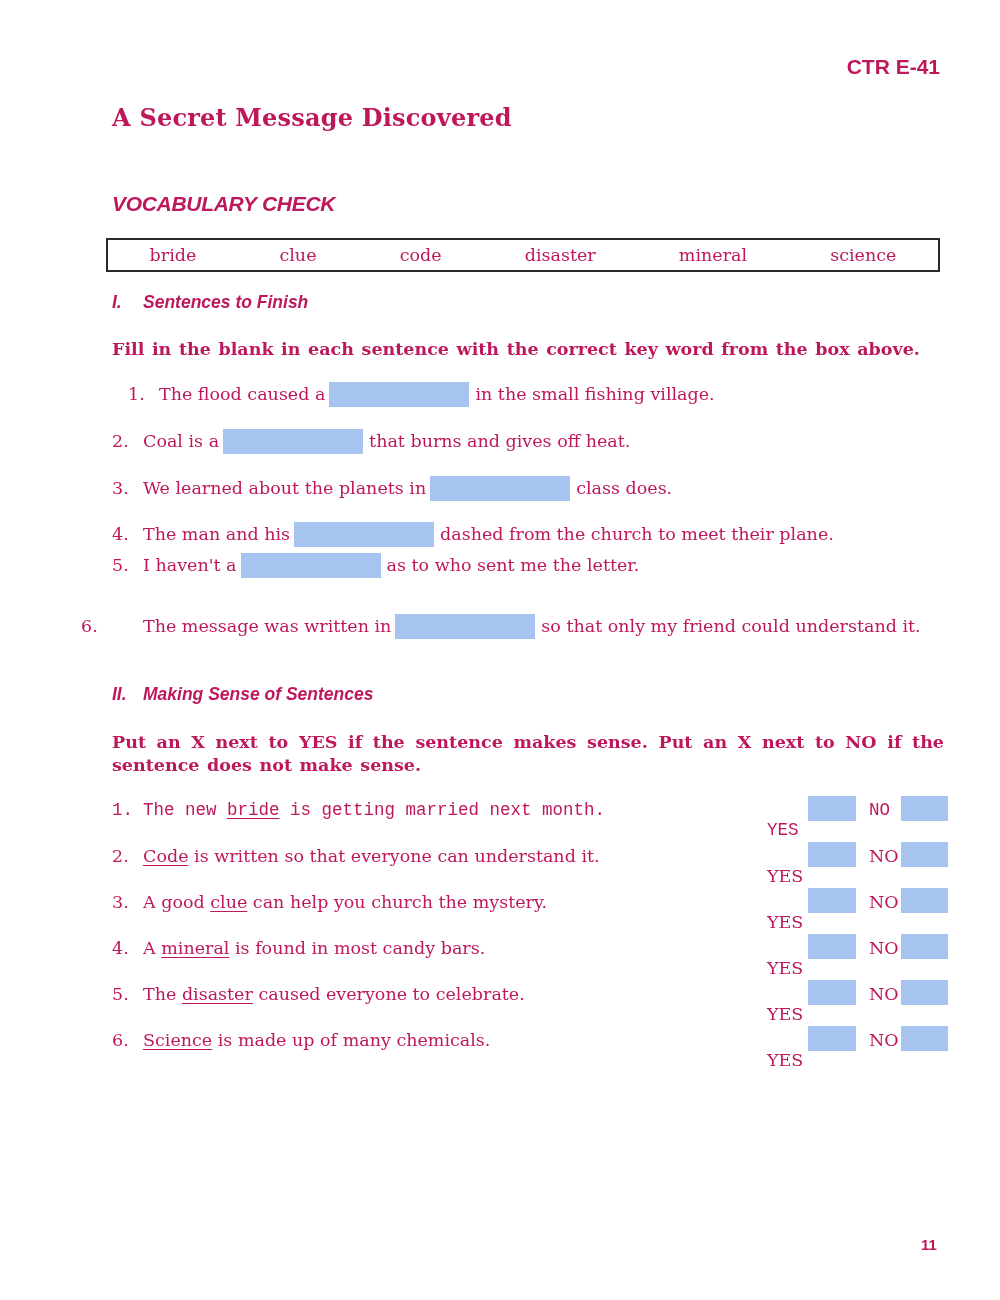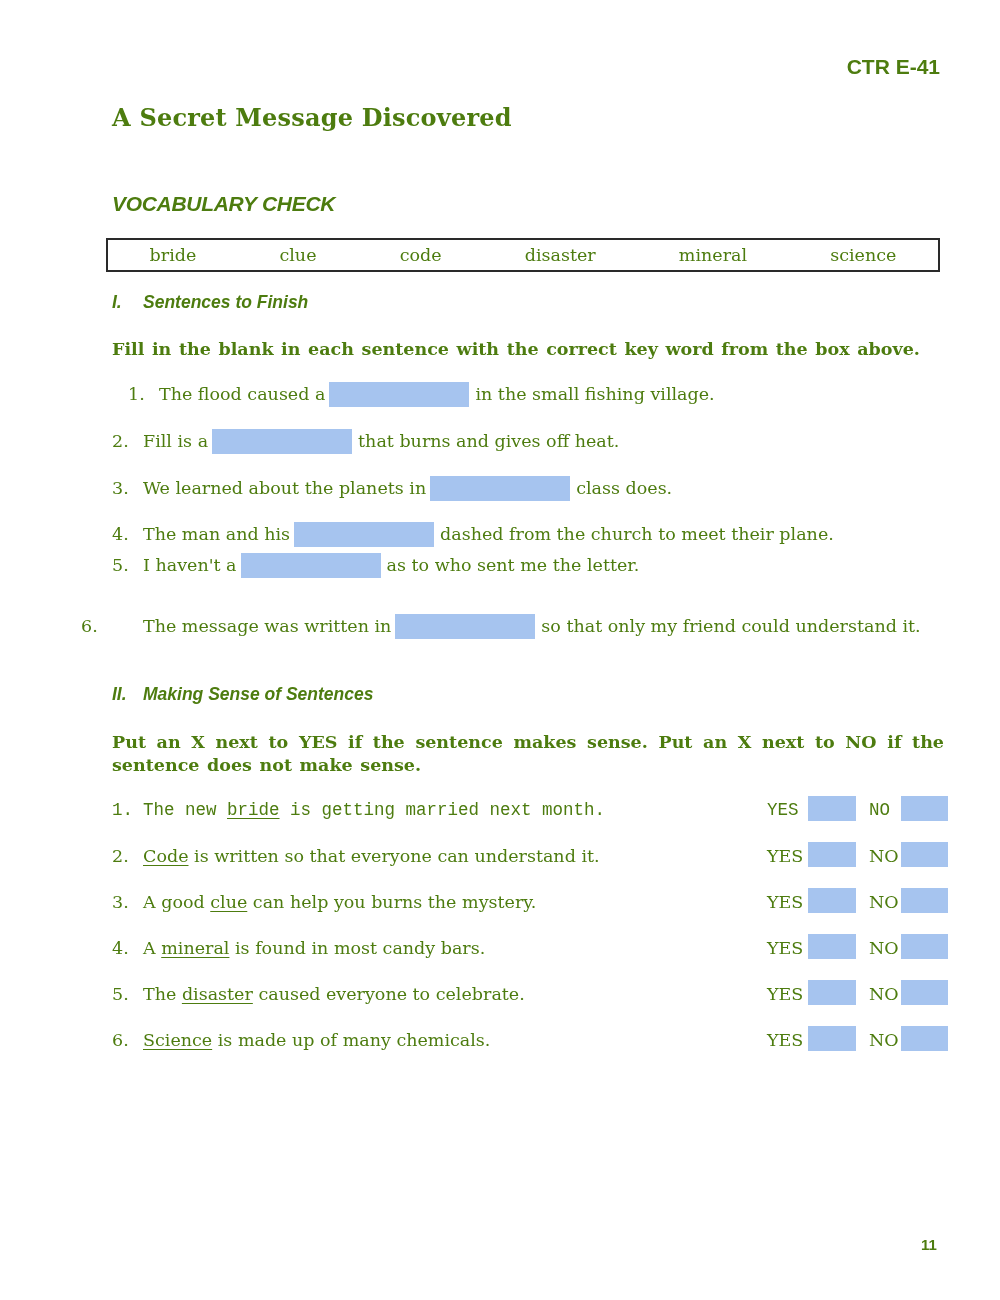--- a/index.html
+++ b/index.html
@@ -62,35 +62,35 @@
     vertical-align: -7px;
     margin: 0 6px 0 4px;
   }
   .sense-row {
     left: 112px; width: 850px; height: 27px;
     font-size: 17.5px; line-height: 25px;
   }
   .sense-row .num { display: inline-block; width: 31px; }
   .sense-row .keyword { text-decoration: underline; text-underline-offset: 3px; }
   .yn-label { position: absolute; top: 0; }
-  .yes-label { left: 655px; }
+  .yes-label { left: 655px; margin-top: 20px; }
   .no-label  { left: 757px; text-align: right; }
   .yn-box { position: absolute; top: -2px; height: 25px; }
   .yes-field { left: 696px; width: 48px; }
   .no-field  { left: 789px; width: 47px; }
   .page-number {
     top: 1236px; left: 921px;
     font-family: "Liberation Sans", sans-serif;
     font-weight: bold; font-size: 15px;
   }
 </style>
 </head>
 <body>
 
-<div class="page" style="color: #4d7c0f;">
+<div class="page" style="color: #be185d;">
 
   <div class="abs header-code">CTR E-41</div>
 
   <h1 class="abs page-title" style="margin:0; font-size:24px;">A Secret Message Discovered</h1>
 
   <div class="abs vocab-heading">VOCABULARY CHECK</div>
 
   <div class="abs word-box">
     <span>bride</span>
     <span>clue</span>
@@ -103,21 +103,21 @@
   <div class="abs part-heading" style="top:292px; left:112px;">
     <span class="numeral">I.</span><span>Sentences to Finish</span>
   </div>
 
   <div class="abs instructions" style="top:338px;">Fill in the blank in each sentence with the correct key word from the box above.</div>
 
   <div class="abs fill-row" style="top:382px;margin-left:16px;">
     <span class="num">1.</span><span class="row-text">The flood caused a</span><span class="blank-field" style="background-color: rgb(166, 196, 239);"></span><span class="row-text">in the small fishing village.</span>
   </div>
   <div class="abs fill-row" style="top:429px;">
-    <span class="num">2.</span><span class="row-text">Fill is a</span><span class="blank-field" style="background-color: rgb(166, 196, 239);"></span><span class="row-text">that burns and gives off heat.</span>
+    <span class="num">2.</span><span class="row-text">Coal is a</span><span class="blank-field" style="background-color: rgb(166, 196, 239);"></span><span class="row-text">that burns and gives off heat.</span>
   </div>
   <div class="abs fill-row" style="top:476px;">
     <span class="num">3.</span><span class="row-text">We learned about the planets in</span><span class="blank-field" style="background-color: rgb(166, 196, 239);"></span><span class="row-text">class does.</span>
   </div>
   <div class="abs fill-row" style="top:522px;">
     <span class="num">4.</span><span class="row-text">The man and his</span><span class="blank-field" style="background-color: rgb(166, 196, 239);"></span><span class="row-text">dashed from the church to meet their plane.</span>
   </div>
   <div class="abs fill-row" style="top:553px;">
     <span class="num">5.</span><span class="row-text">I haven't a</span><span class="blank-field" style="background-color: rgb(166, 196, 239);"></span><span class="row-text">as to who sent me the letter.</span>
   </div>
@@ -135,21 +135,21 @@
     <span class="num">1.</span><span>The new </span><span class="keyword">bride</span><span> is getting married next month.</span>
     <span class="yn-label yes-label">YES</span><span class="yn-box yes-field" style="background-color: rgb(166, 196, 239);"></span>
     <span class="yn-label no-label">NO</span><span class="yn-box no-field" style="background-color: rgb(166, 196, 239);"></span>
   </div>
   <div class="abs sense-row" style="top:844px;">
     <span class="num">2.</span><span></span><span class="keyword">Code</span><span> is written so that everyone can understand it.</span>
     <span class="yn-label yes-label">YES</span><span class="yn-box yes-field" style="background-color: rgb(166, 196, 239);"></span>
     <span class="yn-label no-label">NO</span><span class="yn-box no-field" style="background-color: rgb(166, 196, 239);"></span>
   </div>
   <div class="abs sense-row" style="top:890px;">
-    <span class="num">3.</span><span>A good </span><span class="keyword">clue</span><span> can help you burns the mystery.</span>
+    <span class="num">3.</span><span>A good </span><span class="keyword">clue</span><span> can help you church the mystery.</span>
     <span class="yn-label yes-label">YES</span><span class="yn-box yes-field" style="background-color: rgb(166, 196, 239);"></span>
     <span class="yn-label no-label">NO</span><span class="yn-box no-field" style="background-color: rgb(166, 196, 239);"></span>
   </div>
   <div class="abs sense-row" style="top:936px;">
     <span class="num">4.</span><span>A </span><span class="keyword">mineral</span><span> is found in most candy bars.</span>
     <span class="yn-label yes-label">YES</span><span class="yn-box yes-field" style="background-color: rgb(166, 196, 239);"></span>
     <span class="yn-label no-label">NO</span><span class="yn-box no-field" style="background-color: rgb(166, 196, 239);"></span>
   </div>
   <div class="abs sense-row" style="top:982px;">
     <span class="num">5.</span><span>The </span><span class="keyword">disaster</span><span> caused everyone to celebrate.</span>

